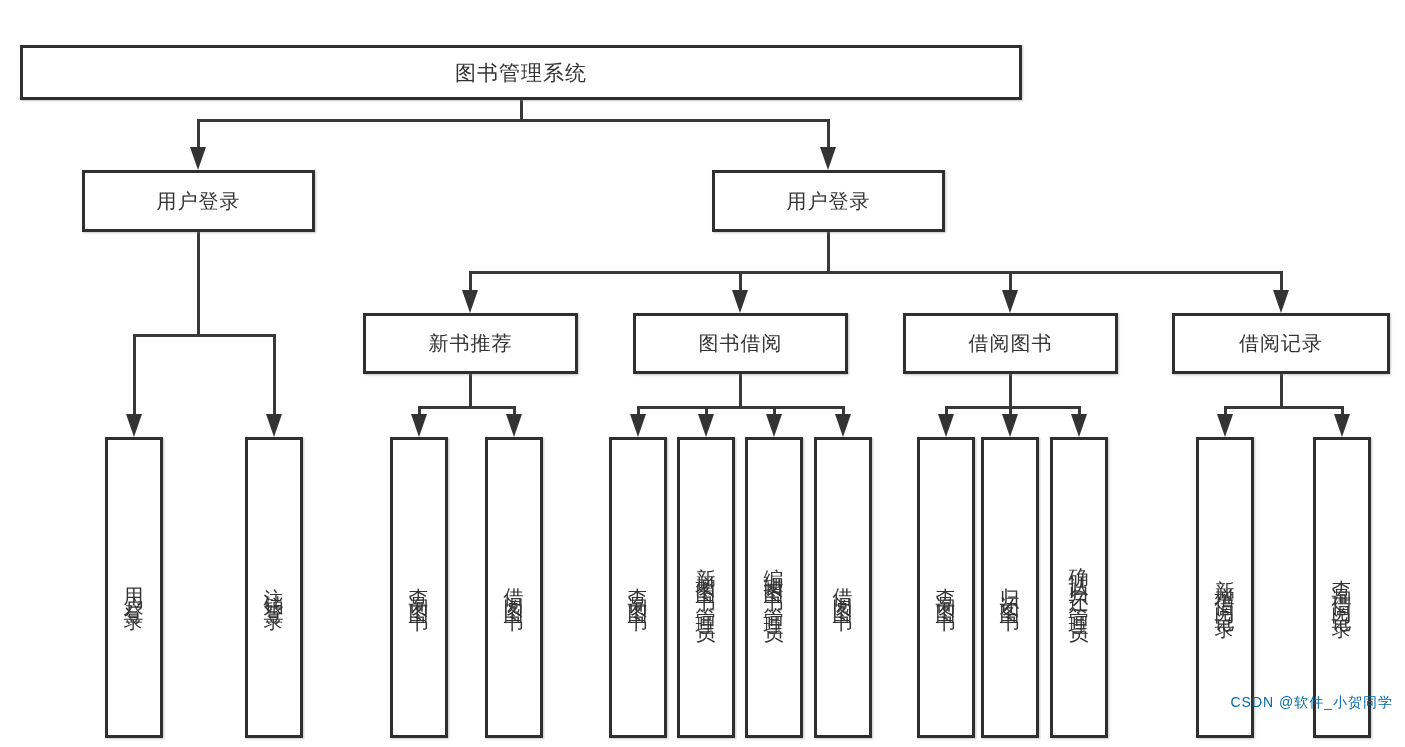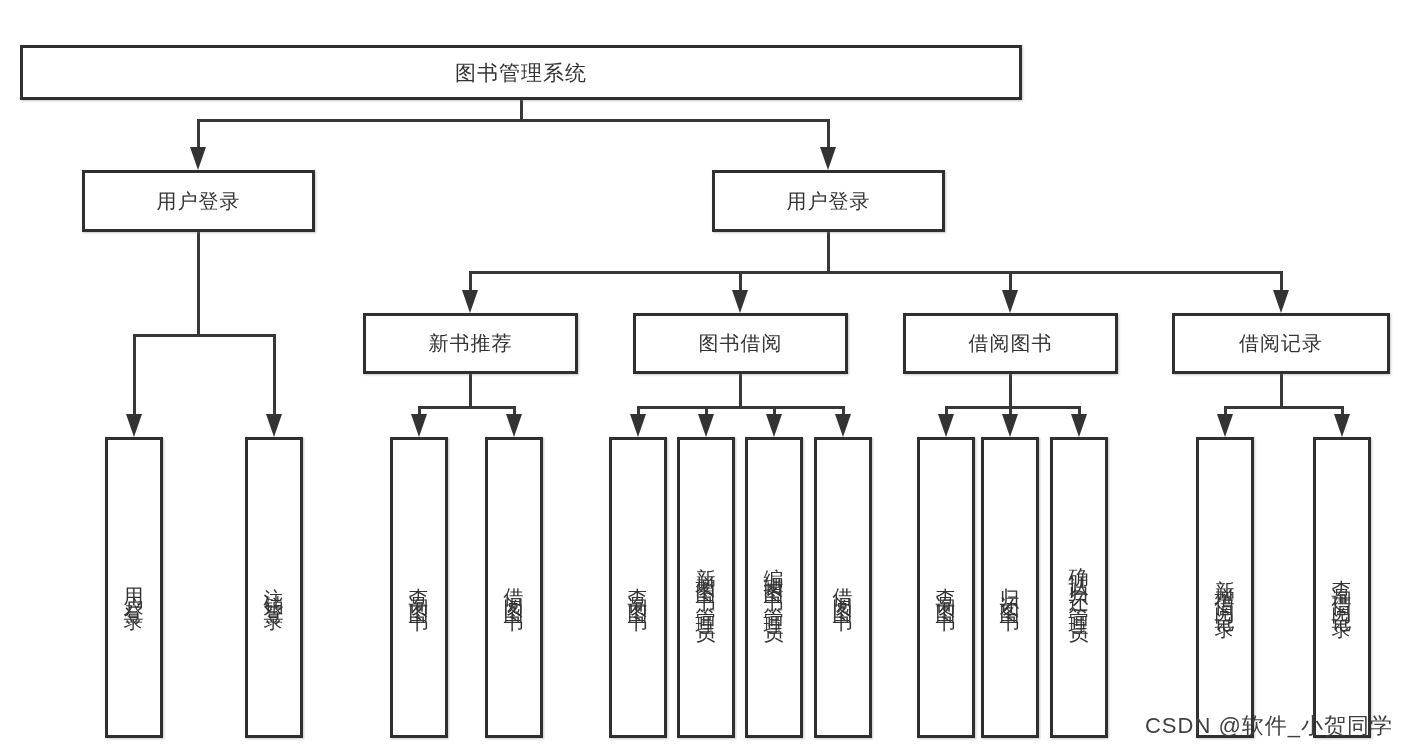--- a/index.html
+++ b/index.html
@@ -25,22 +25,22 @@
   }
   .vl,.hl{position:absolute;background:#383838;z-index:1;}
   .vl{width:3px;}
   .hl{height:3px;}
   .ah{
     position:absolute;width:0;height:0;z-index:1;
     border-left:8px solid transparent;border-right:8px solid transparent;
     border-top:23px solid #333333;
   }
   .watermark{
-    position:absolute;right:12px;top:711px;z-index:5;
-    font-size:22px;color:#404040;letter-spacing:1px;white-space:nowrap;
+    position:absolute;right:12px;top:694px;z-index:5;
+    font-size:14px;color:#0369a1;letter-spacing:1px;white-space:nowrap;
   }
 </style>
 </head>
 <body>
 
 <div class="node root">
   <span>图书管理系统</span>
 </div>
 
 <div class="node l2" style="left:82px">

